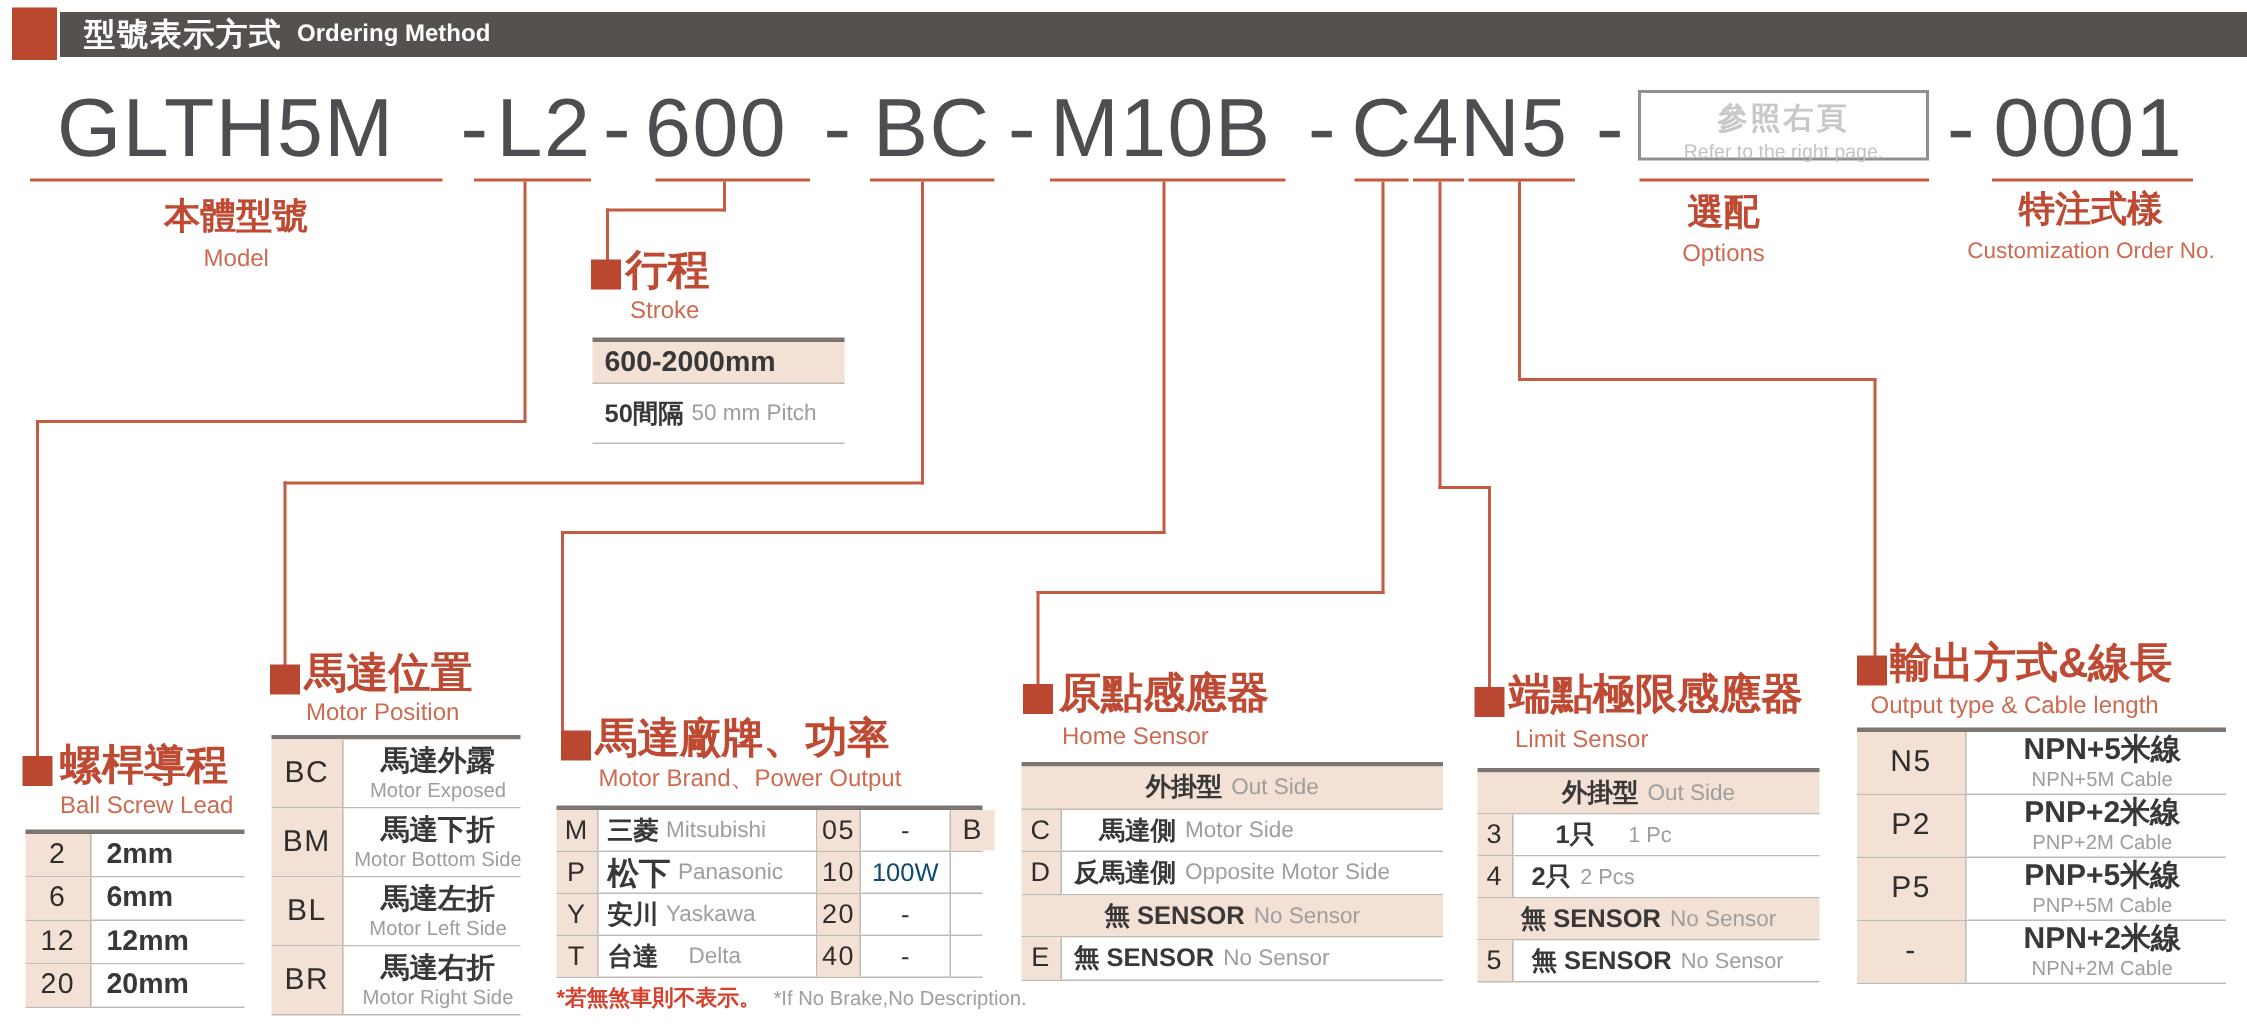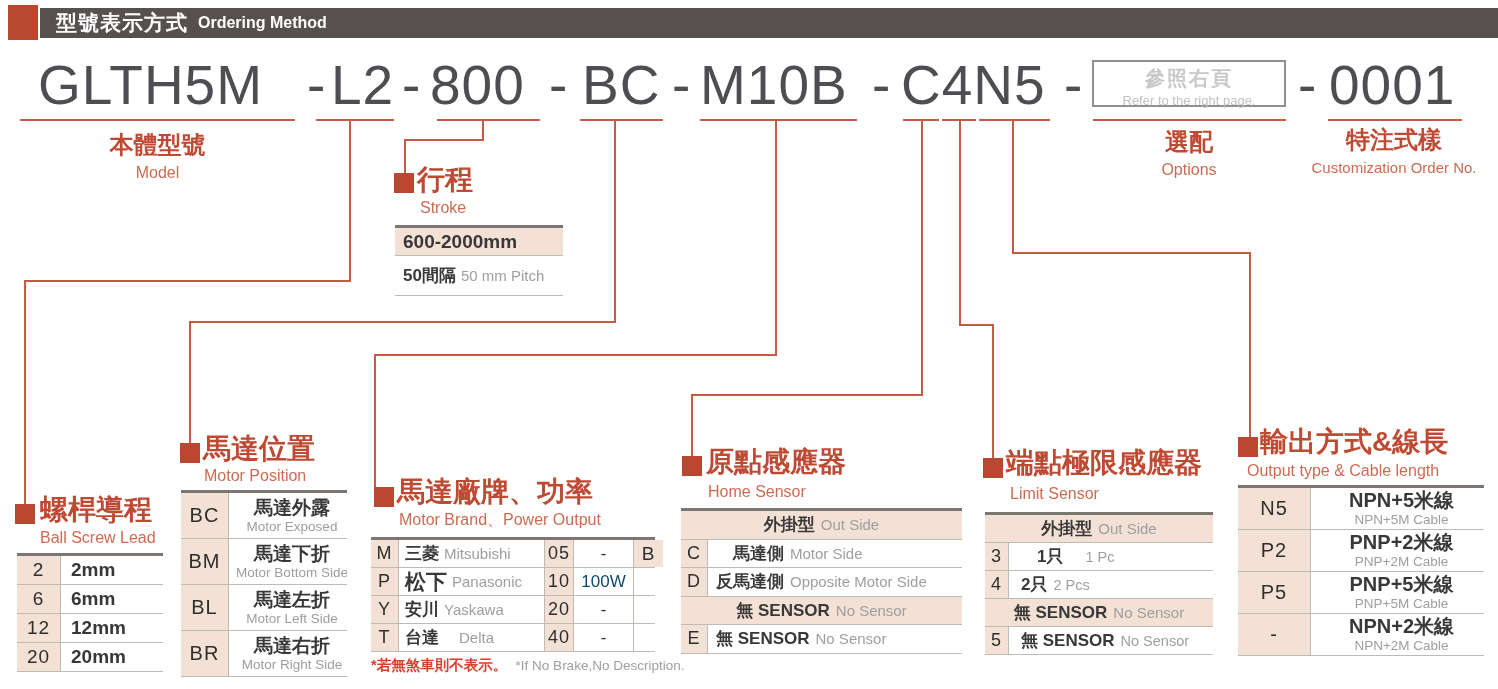--- a/index.html
+++ b/index.html
@@ -52,21 +52,21 @@
   <div class="hdr-sq"></div>
   <div class="hdr-bar">
     <span class="hdr-zh">型號表示方式</span>
     <span class="hdr-en">Ordering Method</span>
   </div>
 
   <span class="code" style="left:38px">GLTH5M</span>
   <span class="code" style="left:307px">-</span>
   <span class="code" style="left:331px">L2</span>
   <span class="code" style="left:402px">-</span>
-  <span class="code" style="left:430px">800</span>
+  <span class="code" style="left:430px">600</span>
   <span class="code" style="left:549px">-</span>
   <span class="code" style="left:582px">BC</span>
   <span class="code" style="left:672px">-</span>
   <span class="code" style="left:700px">M10B</span>
   <span class="code" style="left:872px">-</span>
   <span class="code" style="left:901px">C4N5</span>
   <span class="code" style="left:1064px">-</span>
   <div class="refbox">
     <div class="zh">參照右頁</div>
     <div class="en">Refer to the right page.</div>
@@ -82,21 +82,21 @@
   <div class="ul" style="left:903px;top:119px;width:36px"></div>
   <div class="ul" style="left:942px;top:119px;width:34px"></div>
   <div class="ul" style="left:979px;top:119px;width:71px"></div>
   <div class="ul" style="left:1093px;top:119px;width:193px"></div>
   <div class="ul" style="left:1328px;top:119px;width:134px"></div>
 
   <div class="lblc" style="left:40px;top:133px;width:235px">
     <div class="lbl-zh">本體型號</div>
     <div class="lbl-en">Model</div>
   </div>
-  <div class="lblc" style="left:1092px;top:130px;width:194px">
+  <div class="lblc" style="left:1052px;top:130px;width:194px">
     <div class="lbl-zh">選配</div>
     <div class="lbl-en">Options</div>
   </div>
   <div class="lblc" style="left:1290px;top:128px;width:208px">
     <div class="lbl-zh">特注式樣</div>
     <div class="lbl-en" style="font-size:15px">Customization Order No.</div>
   </div>
 
   <div class="lv" style="left:349px;top:121px;height:159px"></div>
   <div class="lh" style="left:24px;top:280px;width:327px"></div>

